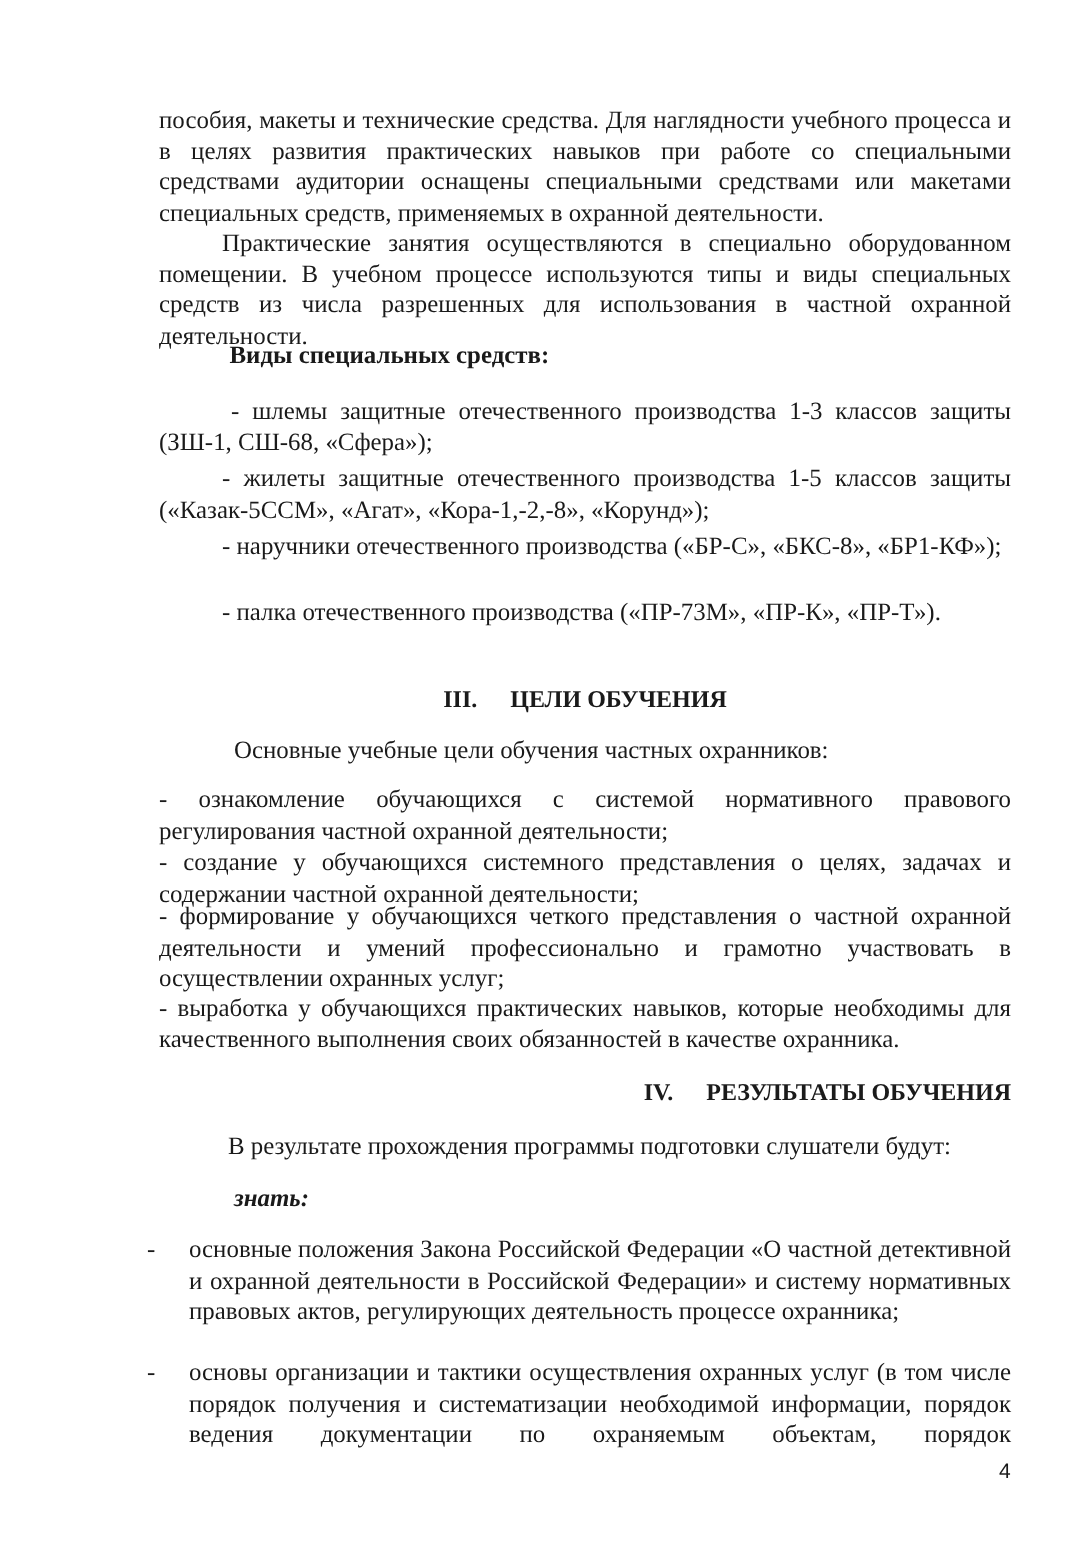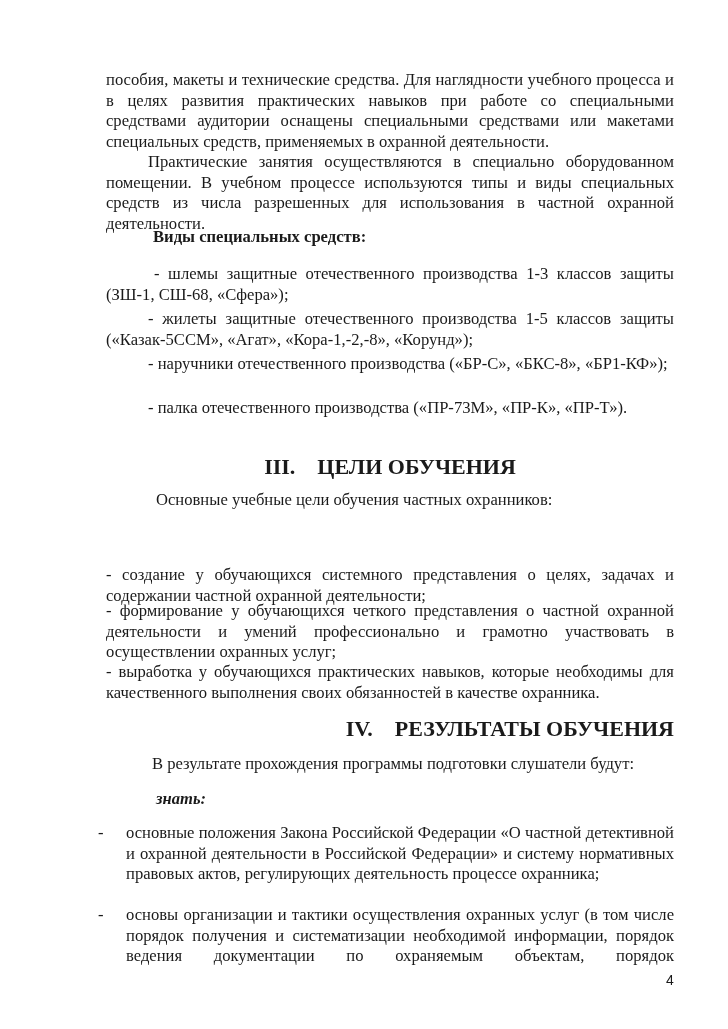--- a/index.html
+++ b/index.html
@@ -7,21 +7,21 @@
   .page {
     position: absolute; left: 0; top: 0; width: 728px; height: 1029px;
     background: #ffffff; color: #1a1a1a;
     font-family: "Liberation Serif", "DejaVu Serif", serif;
     font-size: 16.6px; line-height: 20.6px;
   }
   .block { position: absolute; left: 106px; width: 568px; }
   .j { text-align: justify; text-align-last: left; }
   .ind { text-indent: 42px; }
   .bold { font-weight: bold; }
-  .heading { font-weight: bold; font-size: 22px; text-align: center; }
+  .heading { font-weight: bold; font-size: 16px; text-align: center; }
   .heading .num { display: inline-block; margin-right: 22px; }
   .dash-item { position: absolute; left: 98px; width: 576px; }
   .dash-item .dash { position: absolute; left: 0; top: 0; width: 24px; }
   .dash-item .txt { margin-left: 28px; text-align: justify; }
   .page-number { position: absolute; left: 666px; top: 970px; font-size: 14px; font-family: "Liberation Sans", sans-serif; }
 </style>
 </head>
 <body>
 
 <div class="page">
@@ -36,20 +36,21 @@
   <div class="block j ind" style="top:309px;">- жилеты защитные отечественного производства 1-5 классов защиты («Казак-5ССМ», «Агат», «Кора-1,-2,-8», «Корунд»);</div>
   <div class="block j ind" style="top:354px;">- наручники отечественного производства («БР-С», «БКС-8», «БР1-КФ»);</div>
   <div class="block j ind" style="top:398px;">- палка отечественного производства («ПР-73М», «ПР-К», «ПР-Т»).</div>
 
   <div class="block heading" style="top:457px;">
     <span class="num">III.</span><span>ЦЕЛИ ОБУЧЕНИЯ</span>
   </div>
 
   <div class="block" style="top:490px; padding-left:50px; width:518px;">Основные учебные цели обучения частных охранников:</div>
 
+  <div class="block j" style="top:523px;">- ознакомление обучающихся с системой нормативного правового регулирования частной охранной деятельности;</div>
   <div class="block j" style="top:565px;">- создание у обучающихся системного представления о целях, задачах и содержании частной охранной деятельности;</div>
   <div class="block j" style="top:601px;">- формирование у обучающихся четкого представления о частной охранной деятельности и умений профессионально и грамотно участвовать в осуществлении охранных услуг;</div>
   <div class="block j" style="top:662px;">- выработка у обучающихся практических навыков, которые необходимы для качественного выполнения своих обязанностей в качестве охранника.</div>
 
   <div class="block heading" style="top:719px;text-align:right;">
     <span class="num">IV.</span><span>РЕЗУЛЬТАТЫ ОБУЧЕНИЯ</span>
   </div>
 
   <div class="block" style="top:754px; padding-left:46px; width:522px;">В результате прохождения программы подготовки слушатели будут:</div>
 

